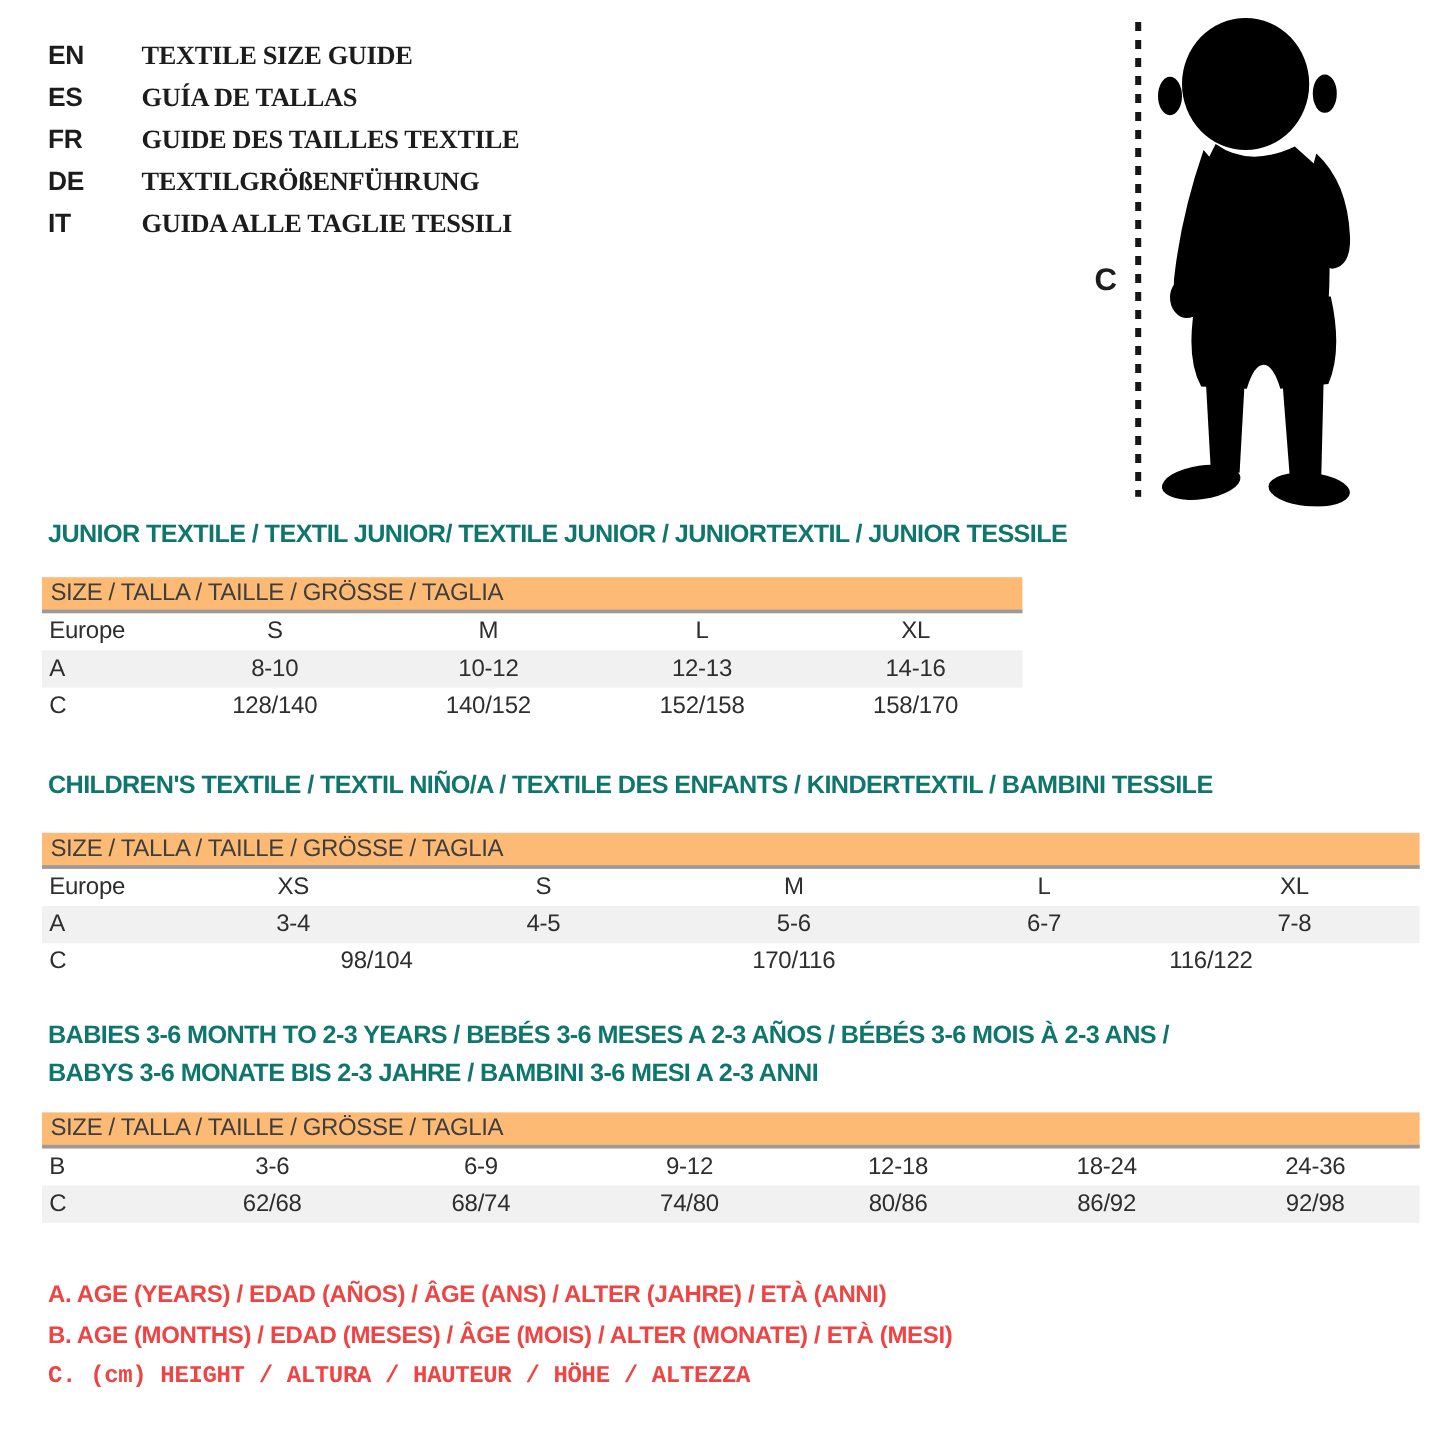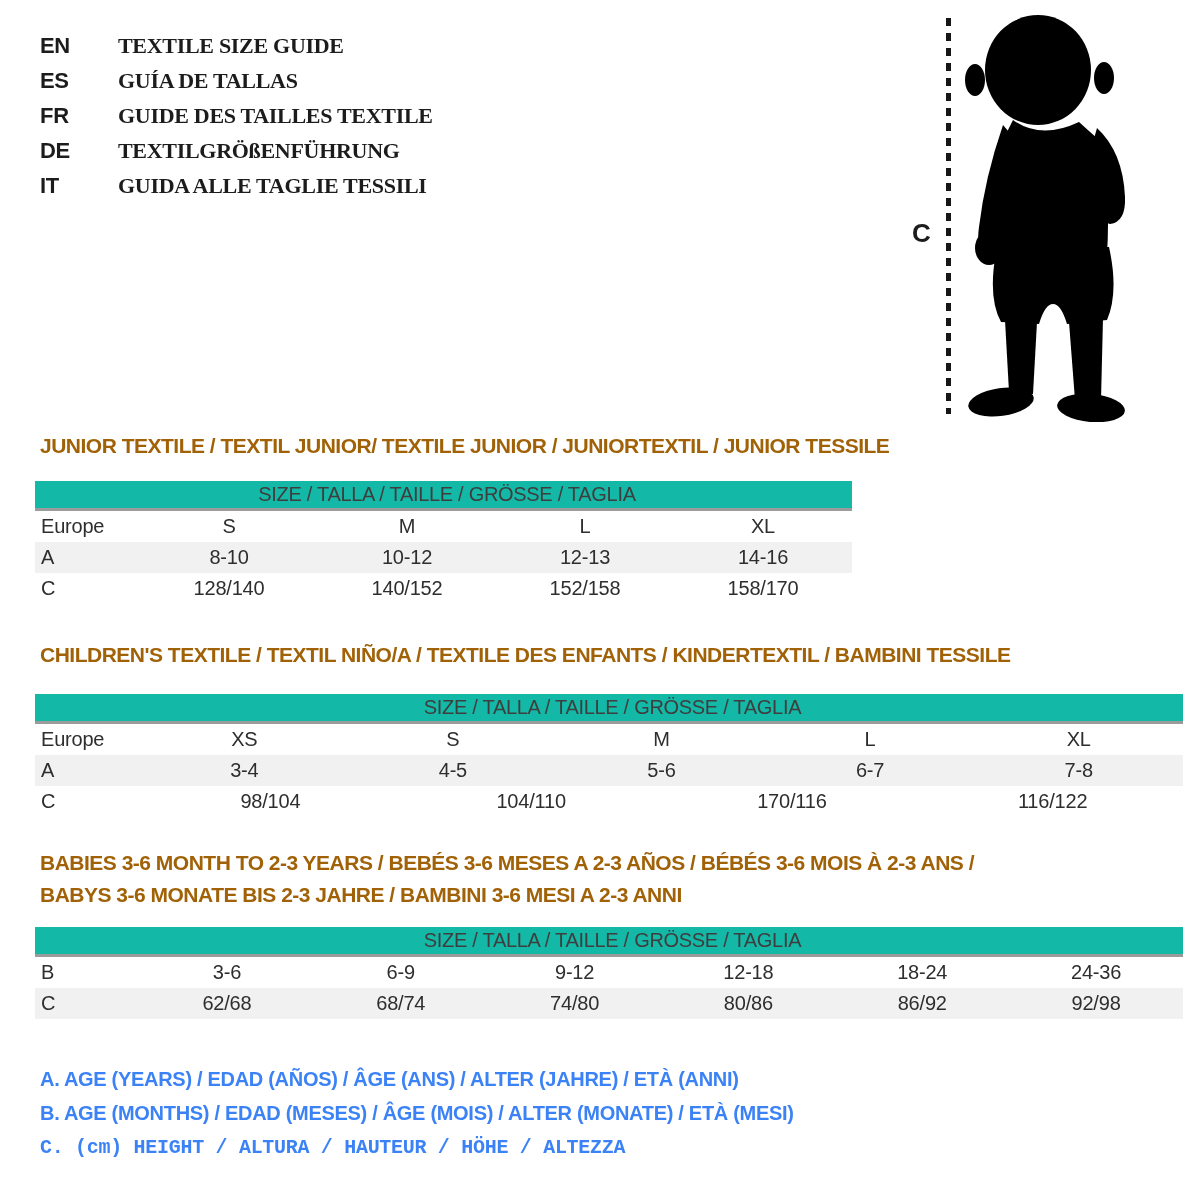--- a/index.html
+++ b/index.html
@@ -15,36 +15,36 @@
   
   .dash-line{
     position:absolute;left:946px;top:18px;width:5px;height:396px;
     background:repeating-linear-gradient(to bottom,#161616 0 8px,transparent 8px 15px);
   }
   .figure-label{position:absolute;left:912px;top:218px;font-weight:bold;font-size:26px;}
   .toddler{position:absolute;left:960px;top:12px;}
   
   .sec-title{
     position:absolute;left:40px;font-weight:bold;font-size:21px;
-    letter-spacing:-0.5px;white-space:nowrap;color:#a16207;
+    letter-spacing:-0.5px;white-space:nowrap;color:#0f766e;
   }
   
   .size-table{position:absolute;left:35px;}
   .tbar{
-    height:27px;line-height:27px;background:#14b8a6;border-bottom:3px solid #9b9b9b;
-    padding-left:7px;font-size:20px;color:#3e3e3e;letter-spacing:-0.3px;white-space:nowrap;text-align:center;
+    height:27px;line-height:27px;background:#fdba74;border-bottom:3px solid #9b9b9b;
+    padding-left:7px;font-size:20px;color:#3e3e3e;letter-spacing:-0.3px;white-space:nowrap;
   }
   .trow{display:flex;height:31px;line-height:31px;font-size:20px;color:#2e2e2e;letter-spacing:-0.2px;justify-content:space-between;}
   .trow.stripe{background:#f1f1f1;}
   .tlabel{width:105px;padding-left:6px;box-sizing:border-box;}
   .tcell{flex:1;text-align:center;}
   
   .legend-line{
     position:absolute;left:40px;font-weight:bold;font-size:20px;
-    letter-spacing:-0.3px;white-space:nowrap;color:#3b82f6;
+    letter-spacing:-0.3px;white-space:nowrap;color:#ef4444;
   }
 </style>
 </head>
 <body>
 
 <div id="canvas">
 
   <div class="lang-block">
     <div class="lang-row">
       <span class="lang-code">EN</span>
@@ -126,21 +126,20 @@
         <span class="tlabel">A</span>
         <span class="tcell">3-4</span>
         <span class="tcell">4-5</span>
         <span class="tcell">5-6</span>
         <span class="tcell">6-7</span>
         <span class="tcell">7-8</span>
       </div>
       <div class="trow">
         <span class="tlabel">C</span>
         <span class="tcell">98/104</span>
-        <span class="tcell">104/110</span>
         <span class="tcell">170/116</span>
         <span class="tcell">116/122</span>
       </div>
     </div>
 
   <div class="sec-title" style="top:851px;">BABIES 3-6 MONTH TO 2-3 YEARS / BEBÉS 3-6 MESES A 2-3 AÑOS / BÉBÉS 3-6 MOIS À 2-3 ANS /</div>
   <div class="sec-title" style="top:883px;">BABYS 3-6 MONATE BIS 2-3 JAHRE / BAMBINI 3-6 MESI A 2-3 ANNI</div>
   <div class="size-table" style="top:927px;width:1148px;">
       <div class="tbar">SIZE / TALLA / TAILLE / GRÖSSE / TAGLIA</div>
       <div class="trow">

